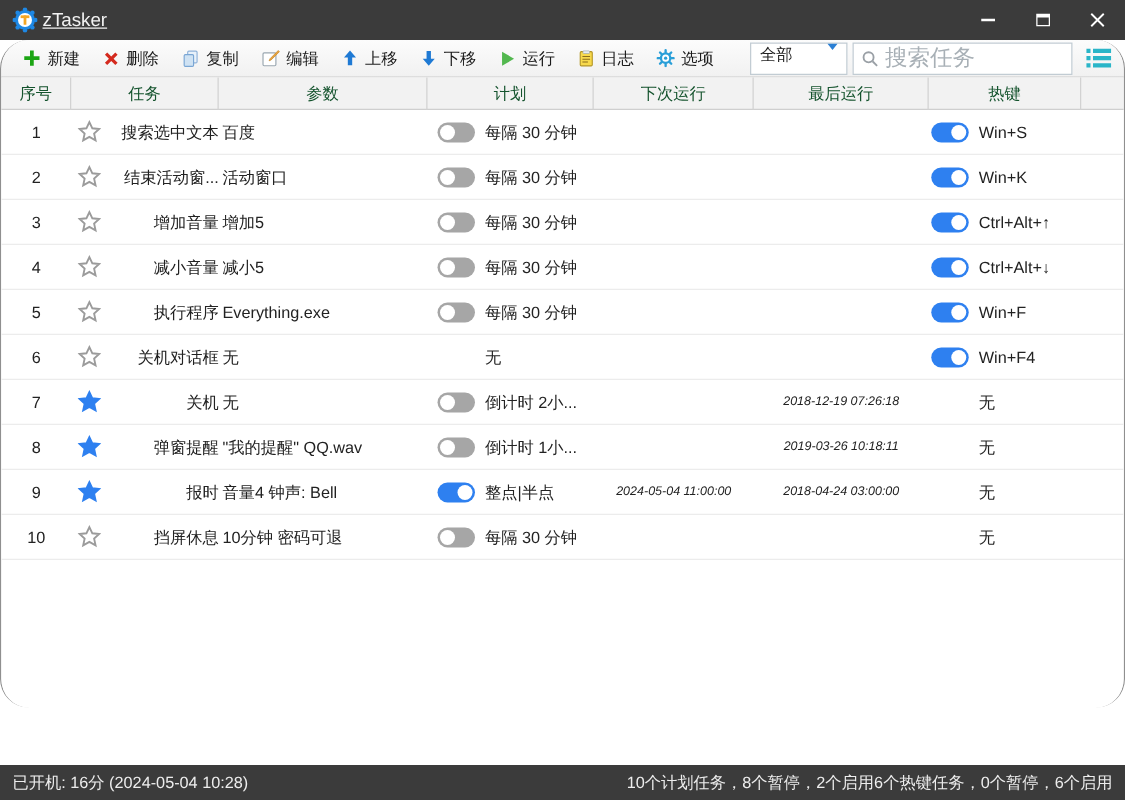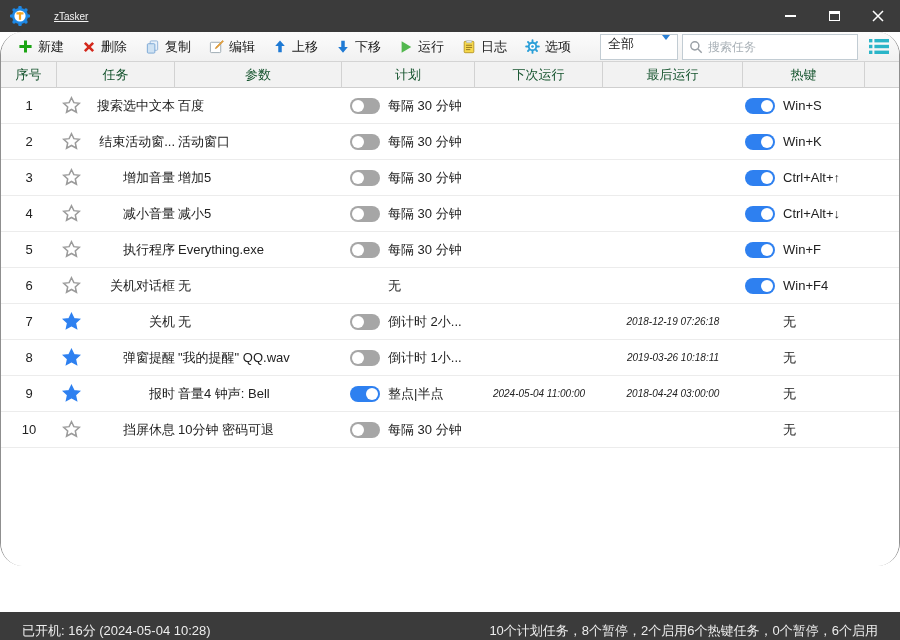--- a/index.html
+++ b/index.html
@@ -3,37 +3,37 @@
 <meta charset="utf-8">
 <style>
   * { box-sizing: border-box; margin: 0; padding: 0; }
   html,body { width:900px; height:640px; overflow:hidden; }
   body { font-family:"Liberation Sans","DejaVu Sans",sans-serif; font-size:13px; color:#222; background:#fff; }
   .window { width:900px; height:640px; display:flex; flex-direction:column; }
 
   
   .titlebar { height:32px; background:#3b3b3b; display:flex; align-items:center; color:#fff; flex:0 0 32px; }
   .app-icon { width:20px; height:20px; margin-left:10px; }
-  .title-text { margin-left:24px; font-size:10px; color:#f2f2f2;text-decoration:underline; }
+  .title-text { margin-left:4px; font-size:15px; color:#f2f2f2;text-decoration:underline; }
   .win-controls { margin-left:auto; display:flex; height:32px; }
   .winbtn { width:44px; height:32px; display:flex; align-items:center; justify-content:center; cursor:default; }
   .min-glyph { width:11px; height:2px; background:#fff; display:block; }
   .max-glyph { width:11px; height:10px; border:1px solid #fff; border-top-width:3px; display:block; }
 
   
   .frame { flex:1; display:flex; flex-direction:column; border-left:1px solid #8f8f8f; border-right:1px solid #8f8f8f; background:#fff; overflow:hidden;border-radius:23px; }
 
   
   .toolbar { height:30px; flex:0 0 30px; background:linear-gradient(#fcfcfc,#f1f1f1); border-bottom:1px solid #d4d4d4; display:flex; align-items:center; padding:0 8px; }
   .tbtn { display:flex; align-items:center; gap:5px; padding:0 9px; height:26px; color:#1a1a1a; cursor:default; border-radius:2px; }
   .tbtn svg { display:block; }
   .filter-select { margin-left:auto; width:78px; height:26px; background:#fff; border:1px solid #c2ccd3; display:flex; align-items:flex-start; justify-content:space-between; padding:0 7px; }
   .caret-down { width:0; height:0; border-left:4px solid transparent; border-right:4px solid transparent; border-top:5px solid #2a7fd4; }
   .searchbox { width:176px; height:26px; background:#fff; border:1px solid #c2ccd3; margin-left:4px; display:flex; align-items:center; padding:0 6px; gap:5px; }
-  .searchbox input { border:none; outline:none; flex:1; min-width:0; font-family:Liberation Sans, sans-serif; font-size:12px; color:#3b82f6; background:transparent; }
+  .searchbox input { border:none; outline:none; flex:1; min-width:0; font-family:Liberation Serif, serif; font-size:18px; color:#3b82f6; background:transparent; }
   .searchbox input::placeholder { color:#a8b0b6; }
   .viewbtn { margin-left:9px; width:24px; height:24px; display:flex; align-items:center; justify-content:center; }
 
   
   .grid-cols { display:grid; grid-template-columns:56px 118px 167px 133px 128px 140px 122px 1fr; }
   .thead { height:26px; flex:0 0 26px; background:#f2f2f2; border-bottom:1px solid #cfcfcf; }
   .hcell { display:flex; align-items:center; justify-content:center; font-size:13px; color:#14532d; border-right:1px solid #d2d2d2; height:26px; }
   .hcell:last-child { border-right:none; }
   .tbody { flex:1; background:#fff; overflow:hidden; }
   .trow { height:36px; border-bottom:1px solid #ececec; background:#fff; }
@@ -52,21 +52,21 @@
 
   
   .toggle-slot { width:30px; flex:0 0 30px; display:flex; align-items:center; }
   .toggle { width:30px; height:16px; border-radius:8px; background:#a6a6a6; position:relative; display:inline-block; }
   .toggle::after { content:''; position:absolute; width:12px; height:12px; border-radius:50%; background:#fff; top:2px; left:2px; }
   .toggle.on { background:#2e80f0; }
   .toggle.on::after { left:16px; }
   .toggle.hidden { visibility:hidden; }
 
   
-  .statusbar { height:28px; flex:0 0 28px; background:#3b3b3b; color:#ededed; display:flex; align-items:flex-end; padding:0 22px; font-size:13px;margin-top:46px; }
+  .statusbar { height:28px; flex:0 0 28px; background:#3b3b3b; color:#ededed; display:flex; align-items:center; padding:0 10px; font-size:13px;margin-top:46px; }
   .status-right { margin-left:auto; display:flex; }
 </style>
 </head>
 <body>
 
 <div class="window">
 
   <div class="titlebar">
     <svg class="app-icon" viewBox="0 0 20 20">
       <circle cx="10" cy="10" r="8" fill="#1e88e5"></circle>

